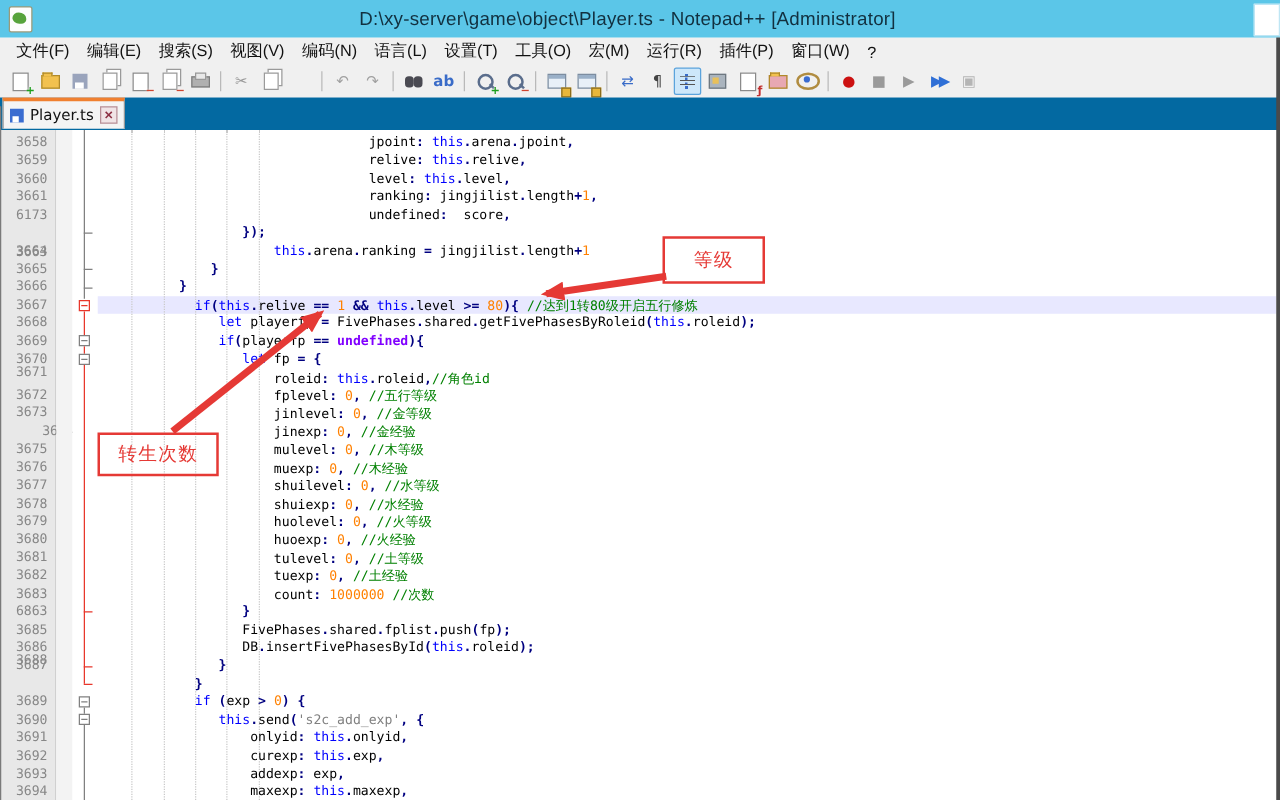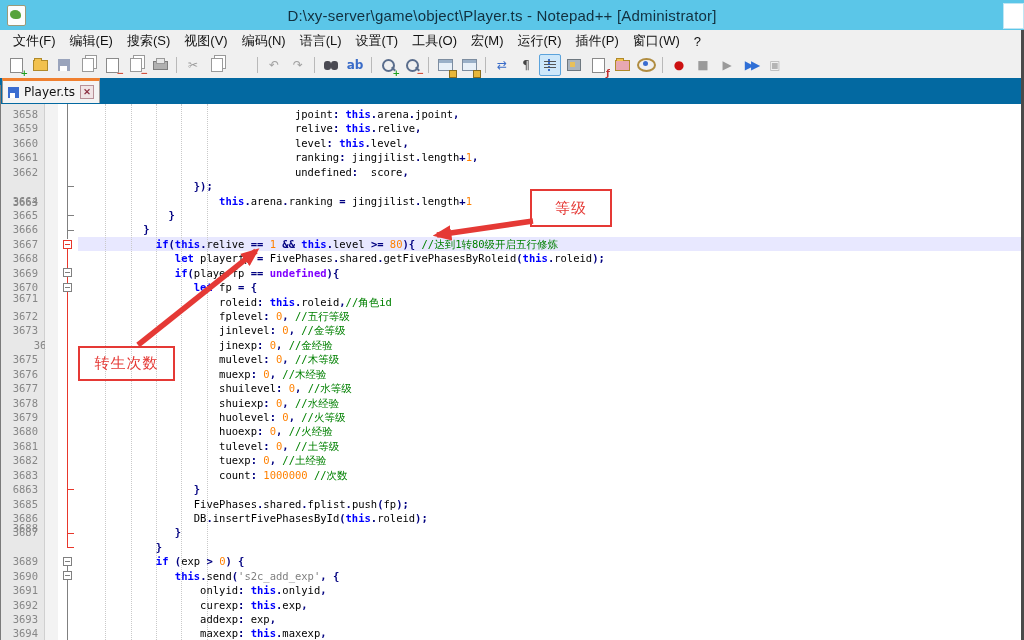--- a/index.html
+++ b/index.html
@@ -72,21 +72,21 @@
        align-items:center;justify-content:center;font-size:9px;font-weight:bold;color:#8c2f42;background:#f0e4e6;}
   
   #editor{position:absolute;left:0;top:104px;width:1024px;height:536px;background:#fff;overflow:hidden;}
   #gutter-bg{position:absolute;left:0;top:0;width:44px;height:536px;background:#e8e8e8;border-right:1px solid #d0d0d0;}
   #bookmark-margin{position:absolute;left:45px;top:0;width:13px;height:536px;background:#f3f3f3;}
   #fold-margin{position:absolute;left:58px;top:0;width:20px;height:536px;background:#ffffff;}
   .lnum{position:absolute;left:0;width:38px;text-align:right;font-family:"DejaVu Sans Mono",monospace;
         font-size:10.5px;color:#878787;}
   .codeline{position:absolute;left:80px;white-space:pre;font-family:"DejaVu Sans Mono",monospace;
         font-size:10.5px;color:#000;}
-  .codeline span.k{color:var(--kw);font-weight:bold;}
+  .codeline span.k{color:var(--kw);font-weight:normal;}
   .codeline span.t{color:var(--ty);font-weight:bold;margin-top:40px;}
   .codeline span.n{color:var(--nu);}
   .codeline span.s{color:var(--st);}
   .codeline span.c{color:var(--cm);}
   .codeline span.o{color:var(--op);font-weight:bold;}
   #caretline{position:absolute;left:78px;right:3px;background:var(--caret,#e8e8ff);}
   .guide{position:absolute;top:0;height:536px;border-left:1px dotted #c9c9c9;}
   .fold-line{position:absolute;width:1px;}
   .fold-tick{position:absolute;height:1px;width:7px;}
   .fold-box{position:absolute;width:9px;height:9px;background:#fff;box-sizing:border-box;
@@ -289,21 +289,21 @@
         <div class="codeline" style="top: 480.19px;">                   <span>onlyid</span><span class="o">:</span><span> </span><span class="k">this</span><span class="o">.</span><span>onlyid</span><span class="o">,</span></div>
         <div class="codeline" style="top: 494.62px;">                   <span>curexp</span><span class="o">:</span><span> </span><span class="k">this</span><span class="o">.</span><span>exp</span><span class="o">,</span></div>
         <div class="codeline" style="top: 509.05px;">                   <span>addexp</span><span class="o">:</span><span> exp</span><span class="o">,</span></div>
         <div class="codeline" style="top: 523.48px;">                   <span>maxexp</span><span class="o">:</span><span> </span><span class="k">this</span><span class="o">.</span><span>maxexp</span><span class="o">,</span></div>
       </div>
     <div id="gutter-bg">
         <div class="lnum" style="top: 4px;">3658</div>
         <div class="lnum" style="top: 18.43px;">3659</div>
         <div class="lnum" style="top: 32.86px;">3660</div>
         <div class="lnum" style="top: 47.29px;">3661</div>
-        <div class="lnum" style="top: 61.72px;">3662</div>
+        <div class="lnum" style="top: 61.72px;">6173</div>
         <div class="lnum" style="top: 92px;">3663</div>
         <div class="lnum" style="top: 90.58px;">3664</div>
         <div class="lnum" style="top: 105.01px;">3665</div>
         <div class="lnum" style="top: 119.44px;">3666</div>
         <div class="lnum" style="top: 133.87px;">3667</div>
         <div class="lnum" style="top: 148.3px;">3668</div>
         <div class="lnum" style="top: 162.73px;">3669</div>
         <div class="lnum" style="top: 177.16px;">3670</div>
         <div class="lnum" style="top: 188px;">3671</div>
         <div class="lnum" style="top: 206.02px;">3672</div>

